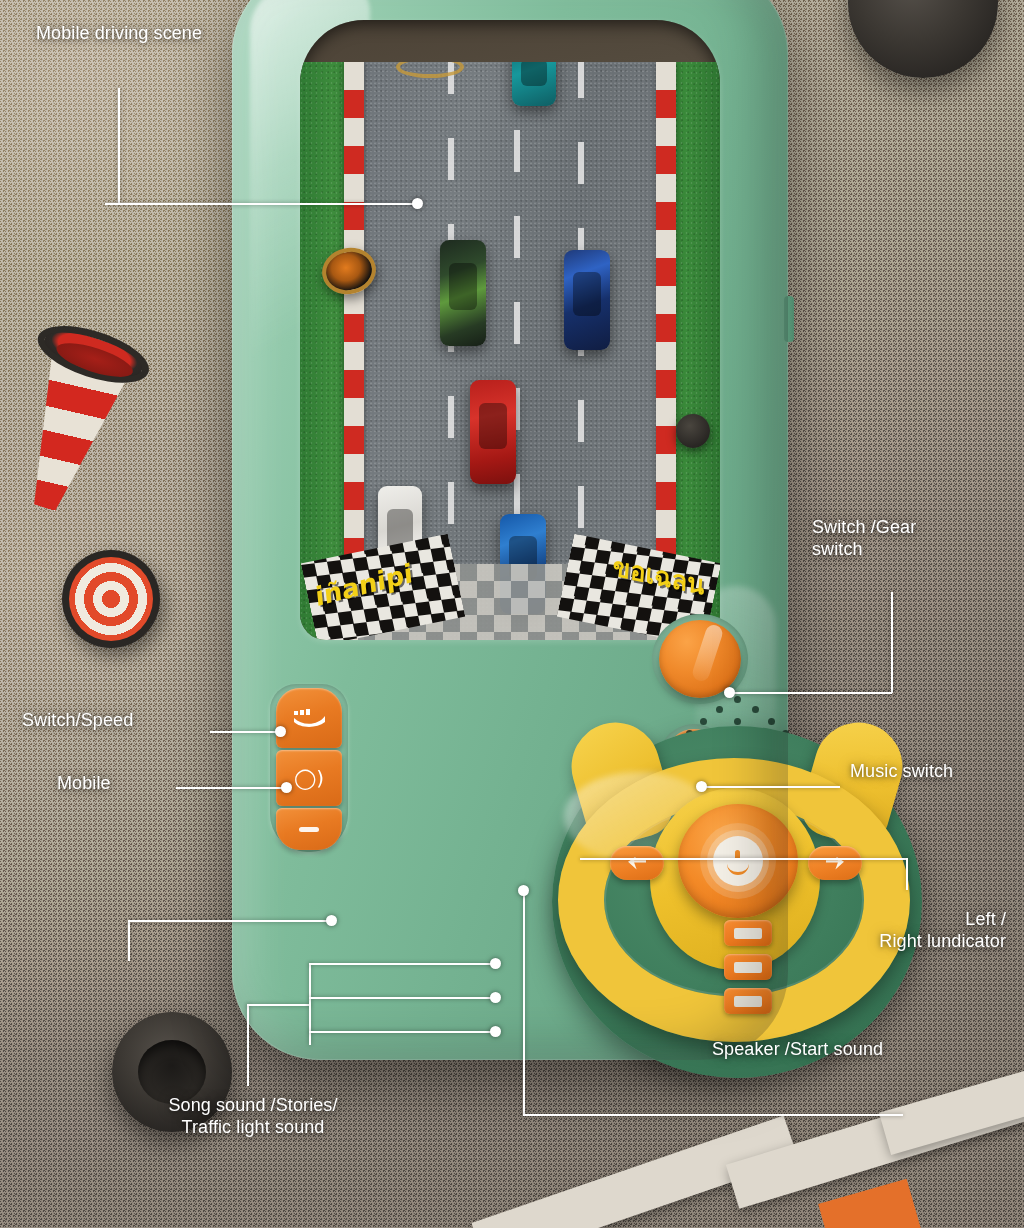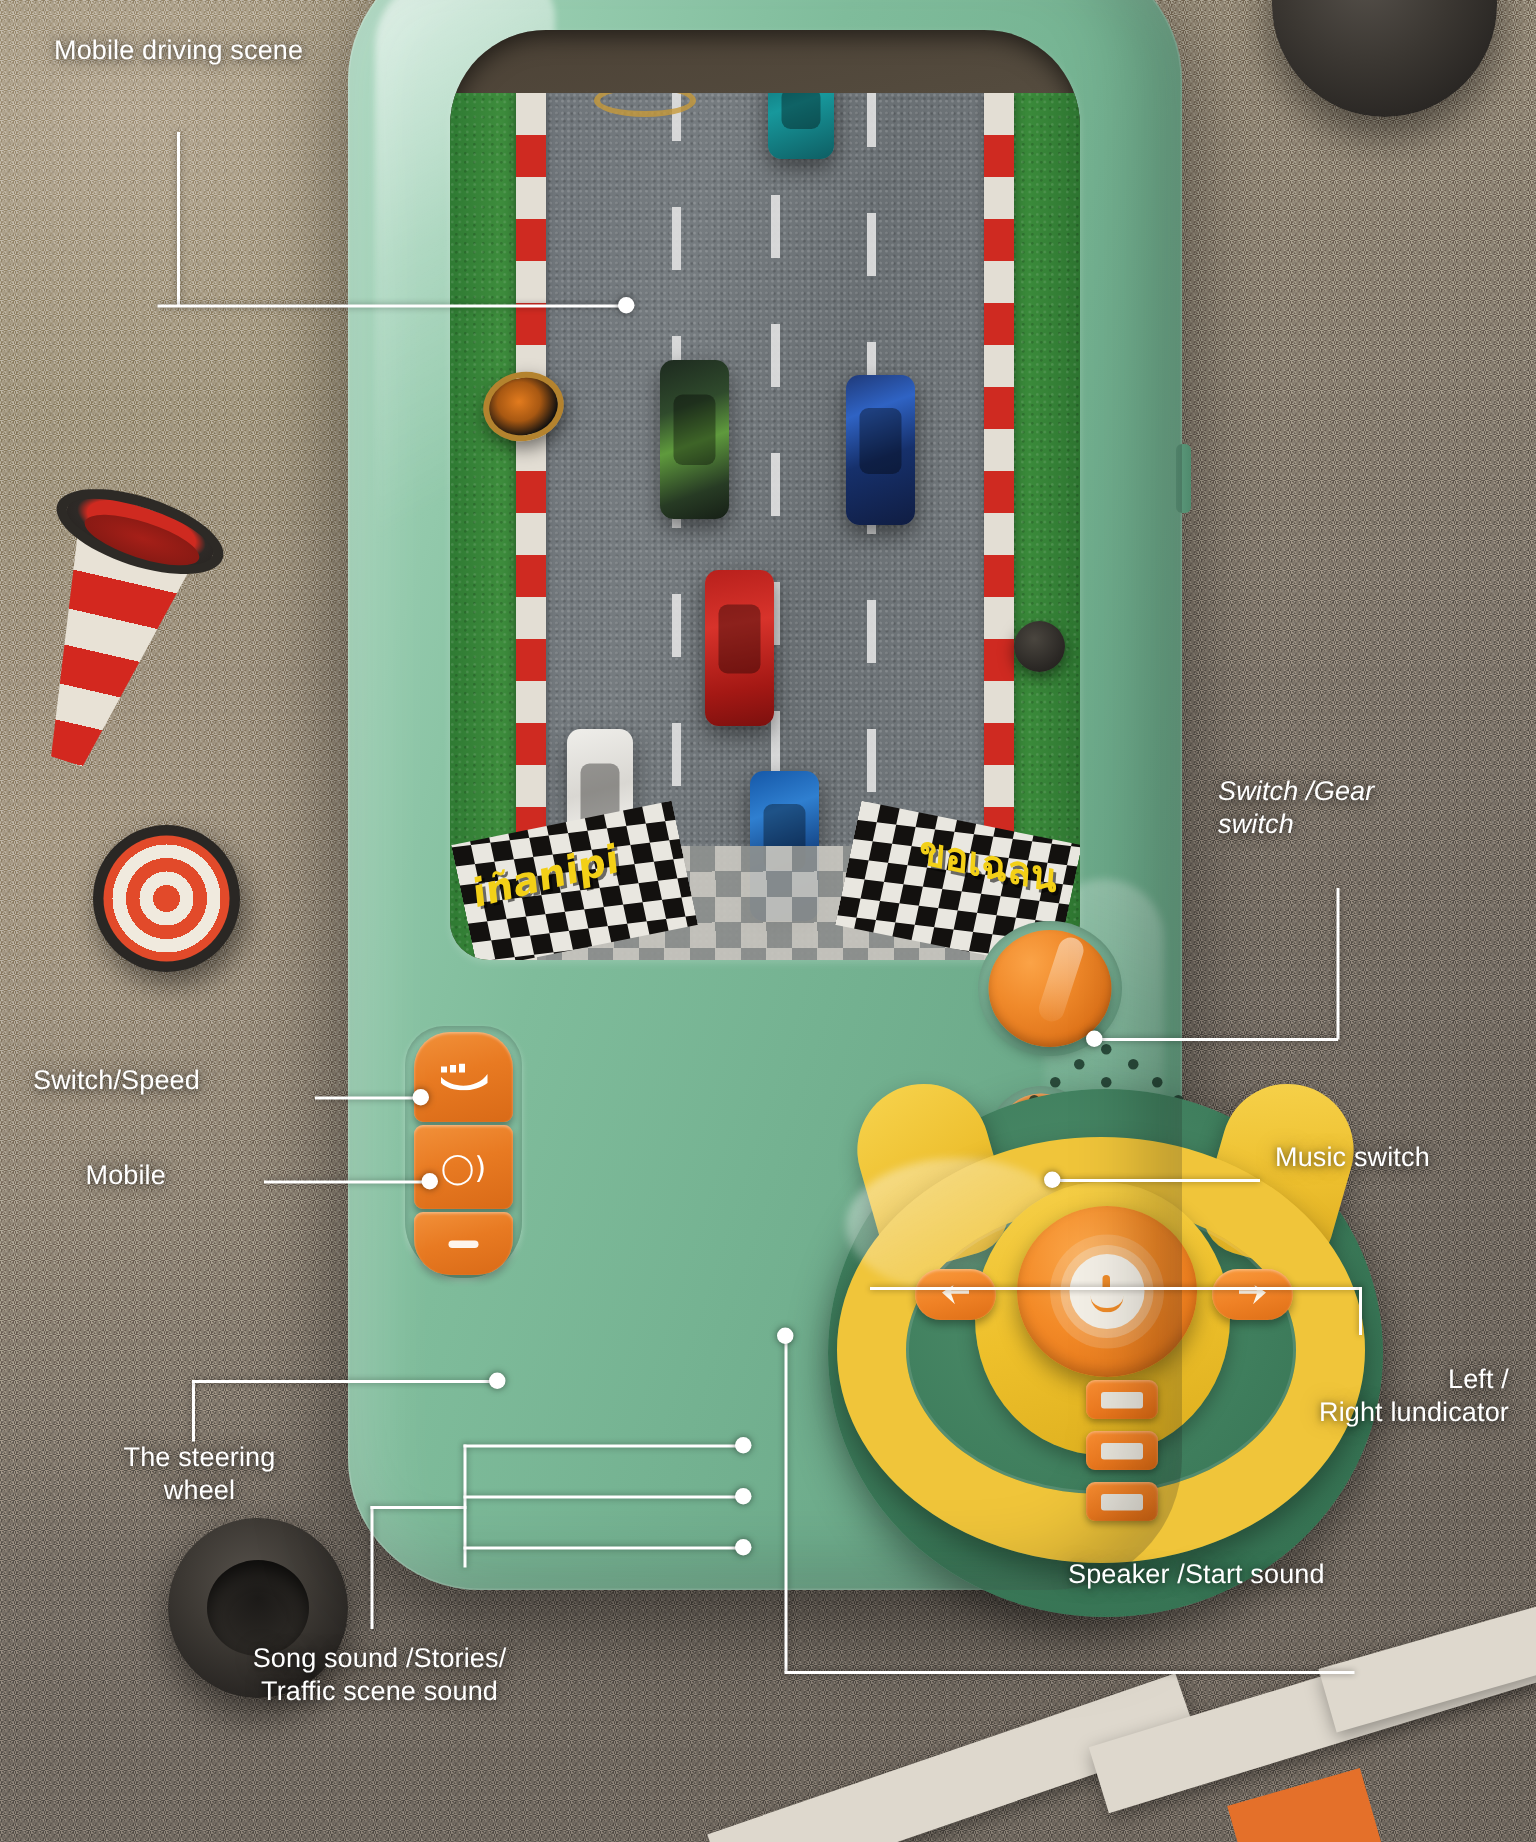--- a/index.html
+++ b/index.html
@@ -573,21 +573,21 @@
     </div>
 
     <div class="device-shadow-in"></div>
   </div>
 
   <div class="anno" style="left:36px; top:22px;">Mobile driving scene</div>
   <div class="ln v" style="left:118px; top:88px; height:116px;"></div>
   <div class="ln h" style="left:105px; top:203px; width:312px;"></div>
   <div class="dot-end" style="left:412px; top:198px;"></div>
 
-  <div class="anno" style="left:812px; top:516px;font-style:italic;">Switch /Gear
+  <div class="anno" style="left:812px; top:516px;">Switch /Gear
 switch</div>
   <div class="ln v" style="left:891px; top:592px; height:101px;"></div>
   <div class="ln h" style="left:730px; top:692px; width:162px;"></div>
   <div class="dot-end" style="left:724px; top:687px;"></div>
 
   <div class="anno" style="left:850px; top:760px;">Music switch</div>
   <div class="ln h" style="left:702px; top:786px; width:138px;"></div>
   <div class="dot-end" style="left:696px; top:781px;"></div>
 
   <div class="anno" style="left:22px; top:709px;">Switch/Speed</div>
@@ -601,28 +601,26 @@
   <div class="anno right" style="left:640px; top:893px; width:366px;margin-top:15px;">Left /
 Right lundicator</div>
   <div class="ln h" style="left:580px; top:858px; width:328px;"></div>
   <div class="ln v" style="left:906px; top:858px; height:32px;"></div>
 
   <div class="anno" style="left:712px; top:1038px;">Speaker /Start sound</div>
   <div class="ln v" style="left:523px; top:890px; height:225px;"></div>
   <div class="ln h" style="left:523px; top:1114px; width:380px;"></div>
   <div class="dot-end" style="left:518px; top:885px;"></div>
 
-  <div class="anno center" style="left:18px; top:960px; width:230px;">The steering
-wheel</div>
   <div class="ln v" style="left:128px; top:921px; height:40px;"></div>
   <div class="ln h" style="left:128px; top:920px; width:202px;"></div>
   <div class="dot-end" style="left:326px; top:915px;"></div>
 
   <div class="anno center" style="left:108px; top:1094px; width:290px;">Song sound /Stories/
-Traffic scene sound</div>
+Traffic light sound</div>
   <div class="ln v" style="left:247px; top:1004px; height:82px;"></div>
   <div class="ln h" style="left:247px; top:1004px; width:64px;"></div>
   <div class="ln v" style="left:309px; top:963px; height:82px;"></div>
   <div class="ln h" style="left:309px; top:963px; width:187px;"></div>
   <div class="ln h" style="left:309px; top:997px; width:187px;"></div>
   <div class="ln h" style="left:309px; top:1031px; width:187px;"></div>
   <div class="dot-end" style="left:490px; top:958px;"></div>
   <div class="dot-end" style="left:490px; top:992px;"></div>
   <div class="dot-end" style="left:490px; top:1026px;"></div>
 

